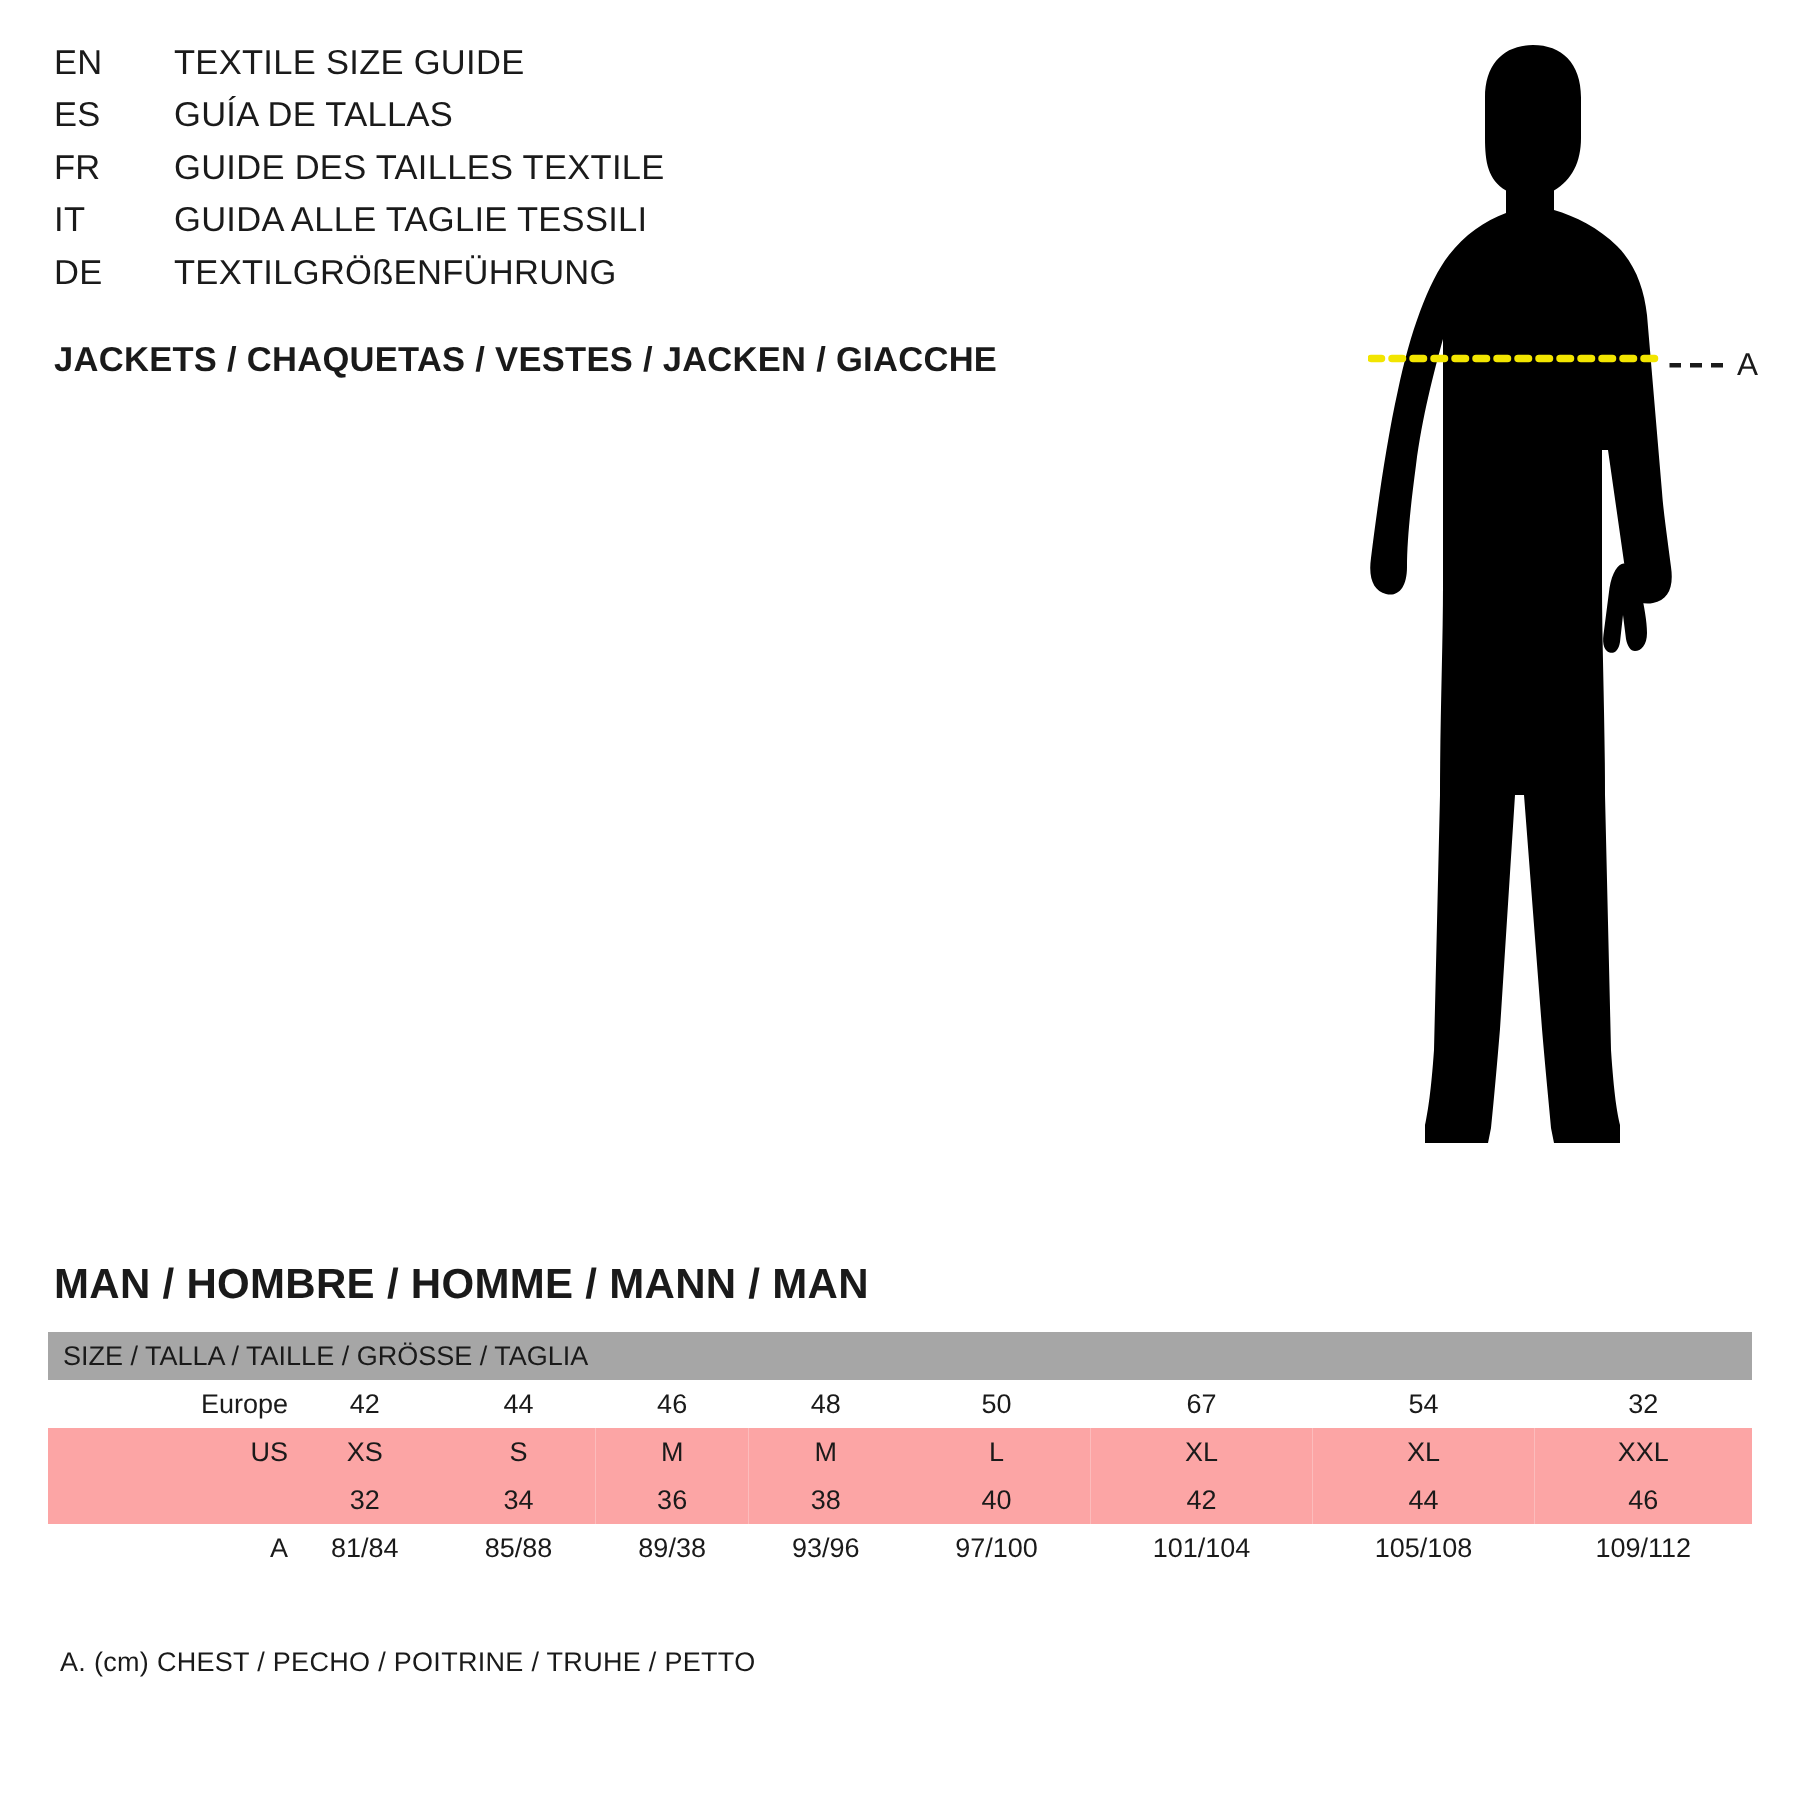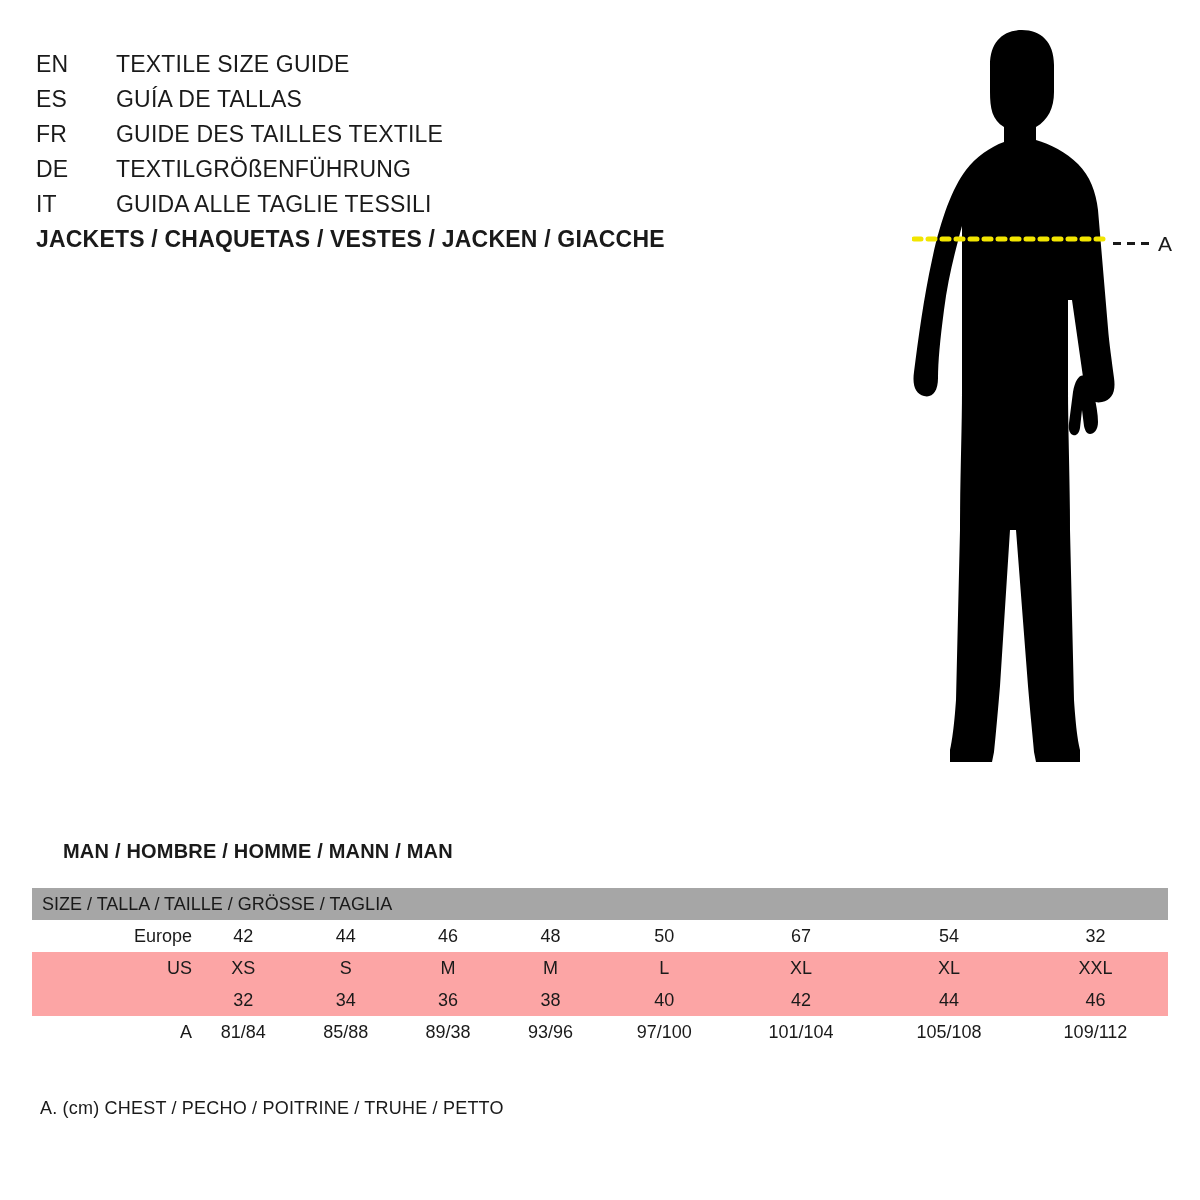--- a/index.html
+++ b/index.html
@@ -32,21 +32,20 @@
     display: flex;
     align-items: baseline;
     height: 35px;
     font-size: 23px;
     letter-spacing: 0.2px;
   }
   .lang-code {
     width: 80px;
     flex: 0 0 80px;
     font-weight: 400;
-    margin-top: 23px;
   }
   .lang-text {
     font-weight: 400;
   }
 
   
   .cat-block {
     position: absolute;
     left: 36px;
     top: 222px;
@@ -85,24 +84,23 @@
     width: 38px;
     height: 3px;
     background: repeating-linear-gradient(to right, #1a1a1a 0 8px, transparent 8px 14px);
   }
 
   
   .man-title {
     position: absolute;
     left: 36px;
     top: 840px;
-    font-size: 20px;
+    font-size: 28px;
     font-weight: bold;
     letter-spacing: 0.2px;
-    margin-left: 27px;
   }
 
   table.size-table {
     position: absolute;
     left: 32px;
     top: 888px;
     width: 1136px;
     border-collapse: collapse;
     font-size: 18px;
   }
@@ -161,26 +159,26 @@
     </div>
     <div class="lang-row">
       <span class="lang-code">ES</span>
       <span class="lang-text">GUÍA DE TALLAS</span>
     </div>
     <div class="lang-row">
       <span class="lang-code">FR</span>
       <span class="lang-text">GUIDE DES TAILLES TEXTILE</span>
     </div>
     <div class="lang-row">
+      <span class="lang-code">IT</span>
+      <span class="lang-text">GUIDA ALLE TAGLIE TESSILI</span>
+    </div>
+    <div class="lang-row">
       <span class="lang-code">DE</span>
       <span class="lang-text">TEXTILGRÖßENFÜHRUNG</span>
-    </div>
-    <div class="lang-row">
-      <span class="lang-code">IT</span>
-      <span class="lang-text">GUIDA ALLE TAGLIE TESSILI</span>
     </div>
   </div>
 
   <div class="cat-block">
     <div class="cat-line">JACKETS / CHAQUETAS / VESTES / JACKEN / GIACCHE</div>
   </div>
 
   <div class="figure">
     <svg width="340" height="790" viewBox="0 0 340 790">
       <path fill="#000000" d="

